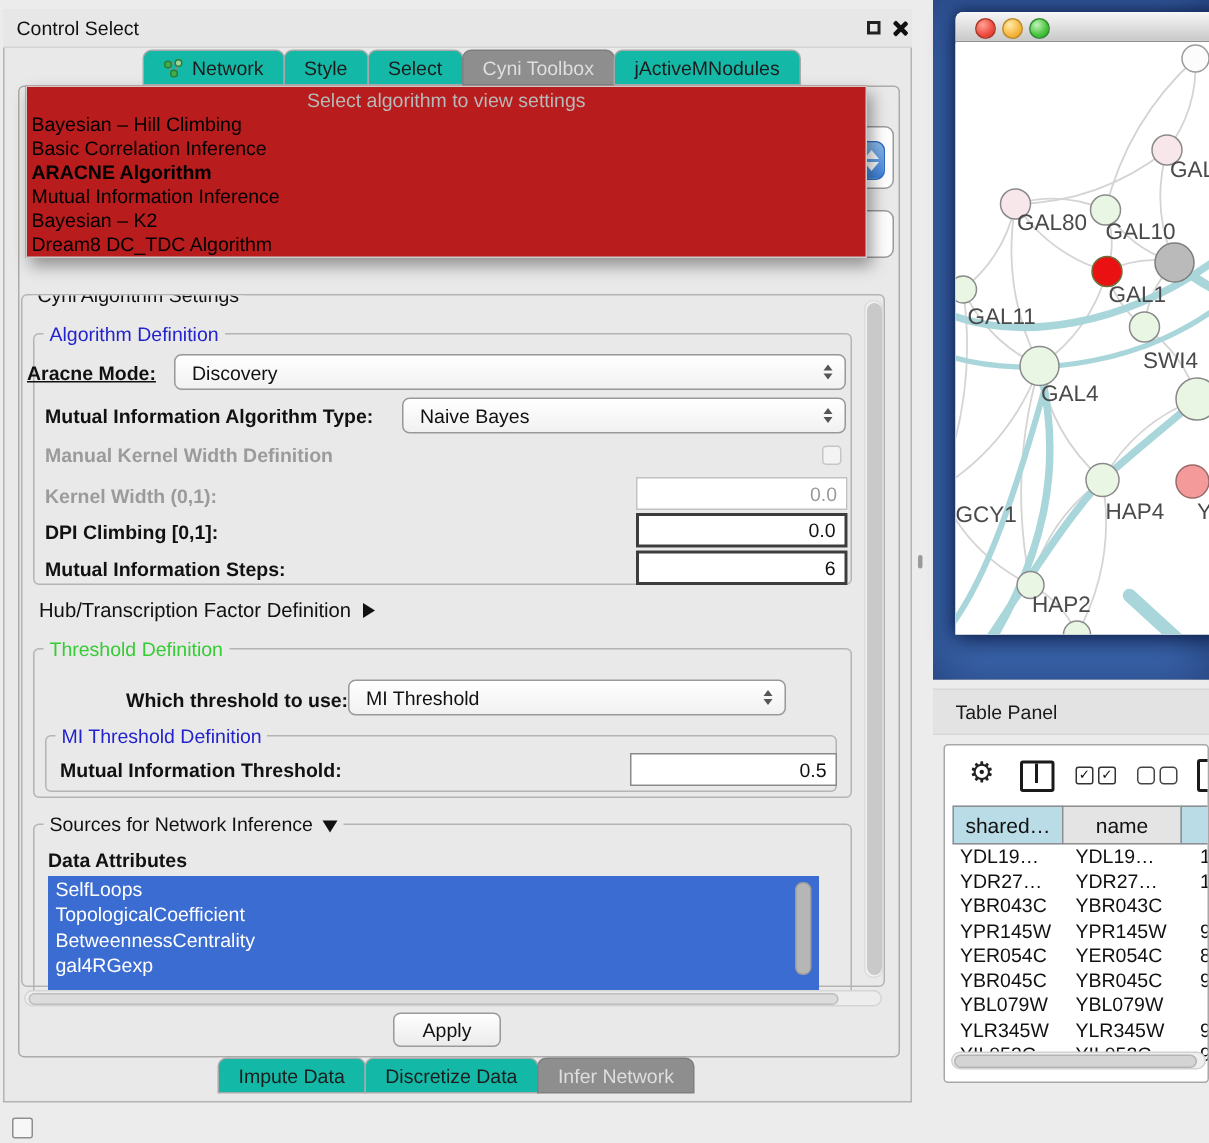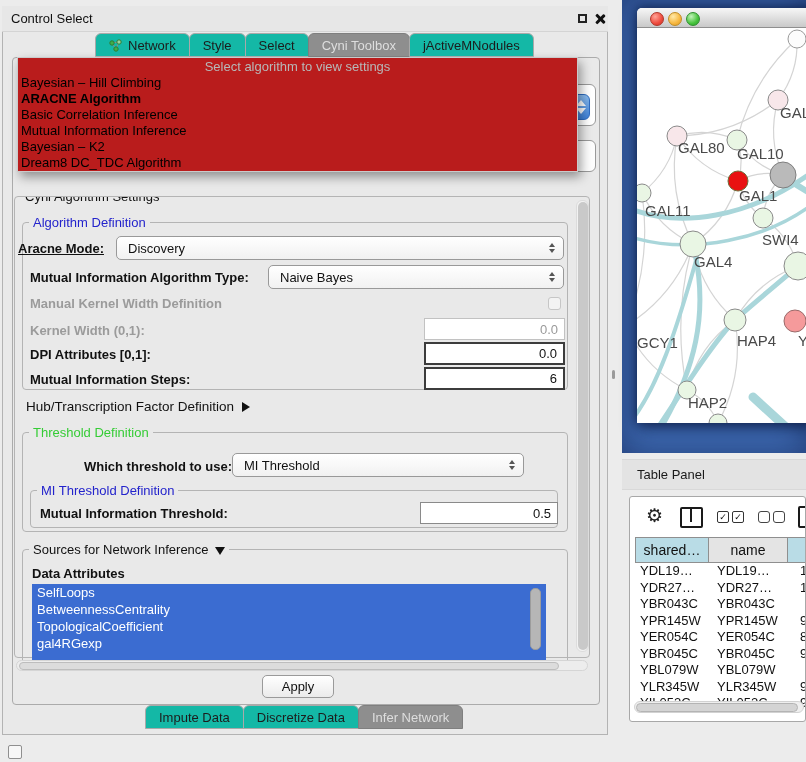--- a/index.html
+++ b/index.html
@@ -161,21 +161,21 @@
     <span>Naive Bayes</span>
     <span class="arrows">
         <span class="arr-up"></span>
         <span class="arr-dn"></span>
       </span>
   </div>
   <span class="lbl dis" style="left:30px;top:296px;">Manual Kernel Width Definition</span>
   <div class="abs" id="mk-checkbox"></div>
   <span class="lbl dis" style="left:30px;top:323px;">Kernel Width (0,1):</span>
   <div class="abs field disabled" style="left:424px;top:318px;width:141px;height:22px;">0.0</div>
-  <span class="lbl" style="left:30px;top:347px;">DPI Attributes [0,1]:</span>
+  <span class="lbl" style="left:30px;top:347px;">DPI Climbing [0,1]:</span>
   <div class="abs field strong" style="left:424px;top:342px;width:141px;height:23px;">0.0</div>
   <span class="lbl" style="left:30px;top:372px;">Mutual Information Steps:</span>
   <div class="abs field strong" style="left:424px;top:367px;width:141px;height:23px;">6</div>
 
   <span class="lbl plain" style="left:26px;top:399px;"><span>Hub/Transcription Factor Definition</span><span class="tri-right"></span></span>
 
   <div class="abs group" style="left:22px;top:432px;width:546px;height:100px;">
     <span class="gtitle t-green">Threshold Definition</span>
   </div>
   <span class="lbl" style="left:84px;top:459px;">Which threshold to use:</span>
@@ -191,39 +191,39 @@
   </div>
   <span class="lbl" style="left:40px;top:506px;">Mutual Information Threshold:</span>
   <div class="abs field normal" style="left:420px;top:502px;width:138px;height:22px;">0.5</div>
 
   <div class="abs group" style="left:22px;top:549px;width:546px;height:120px;">
     <span class="gtitle"><span>Sources for Network Inference</span><span class="tri-down"></span></span>
   </div>
   <span class="lbl" style="left:32px;top:566px;">Data Attributes</span>
   <div class="abs" id="attr-list">
       <div class="attr-item">SelfLoops</div>
+      <div class="attr-item">TopologicalCoefficient</div>
       <div class="attr-item">BetweennessCentrality</div>
-      <div class="attr-item">TopologicalCoefficient</div>
       <div class="attr-item">gal4RGexp</div>
     </div>
   <div class="abs" id="attr-vscroll"></div>
 
   <div class="abs" id="set-vtrack"></div>
   <div class="abs" id="set-vthumb"></div>
   <div class="abs" id="set-htrack"></div>
   <div class="abs" id="set-hthumb"></div>
 
   <div class="abs" id="apply-btn">Apply</div>
 
   <div class="abs" id="algo-popup">
     <div id="algo-placeholder">Select algorithm to view settings</div>
     <div id="algo-options">
         <div class="algo-option">Bayesian – Hill Climbing</div>
+        <div class="algo-option">Basic Correlation Inference</div>
         <div class="algo-option bold">ARACNE Algorithm</div>
-        <div class="algo-option">Basic Correlation Inference</div>
         <div class="algo-option">Mutual Information Inference</div>
         <div class="algo-option">Bayesian – K2</div>
         <div class="algo-option">Dream8 DC_TDC Algorithm</div>
       </div>
   </div>
 
   <div class="abs tabrow" id="top-tabs">
       <div class="tab">
         <svg width="14" height="13" viewBox="0 0 14 13">
           <line x1="3" y1="4" x2="10" y2="3" stroke="#8a8a8a"></line>

